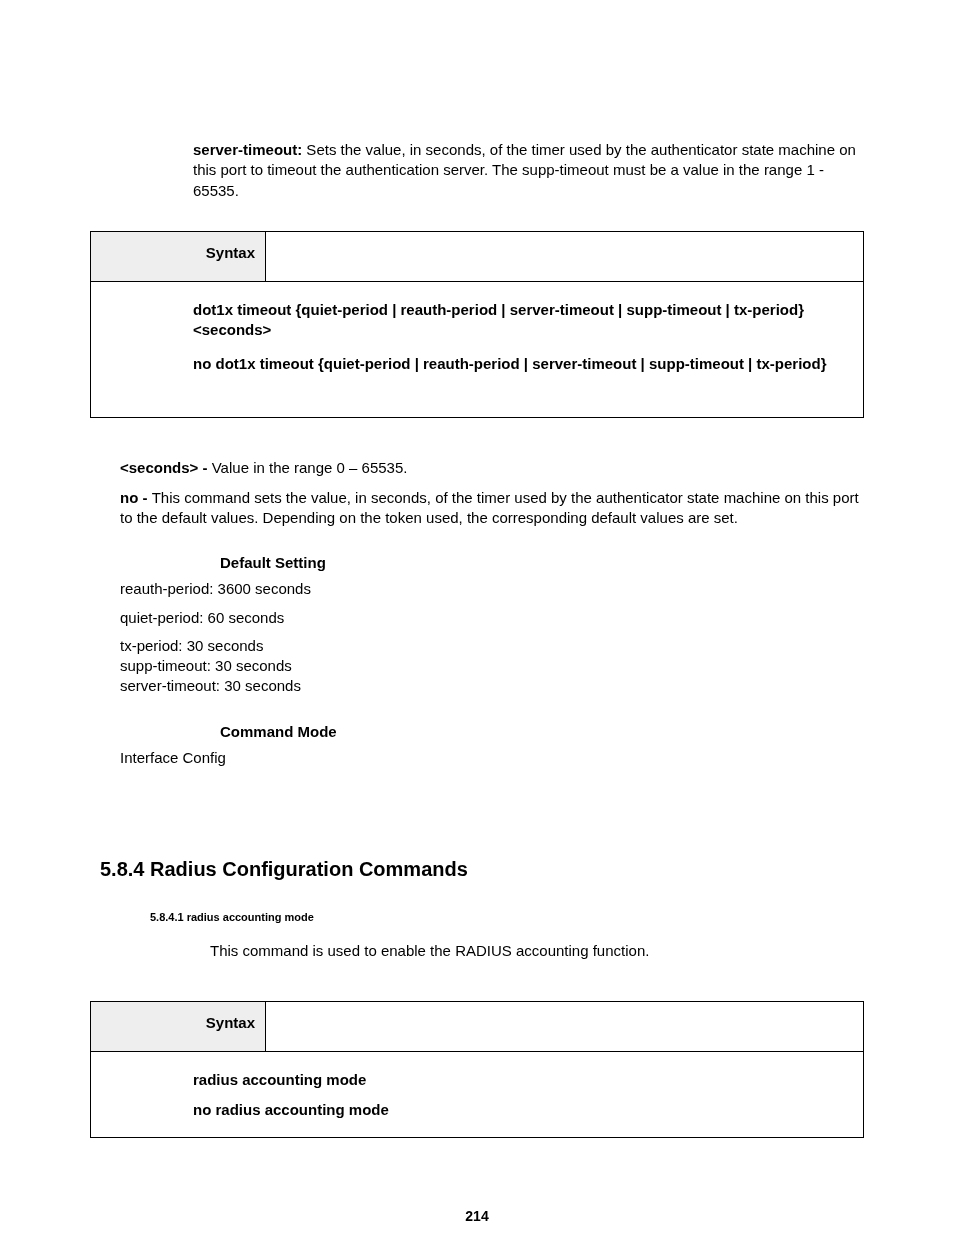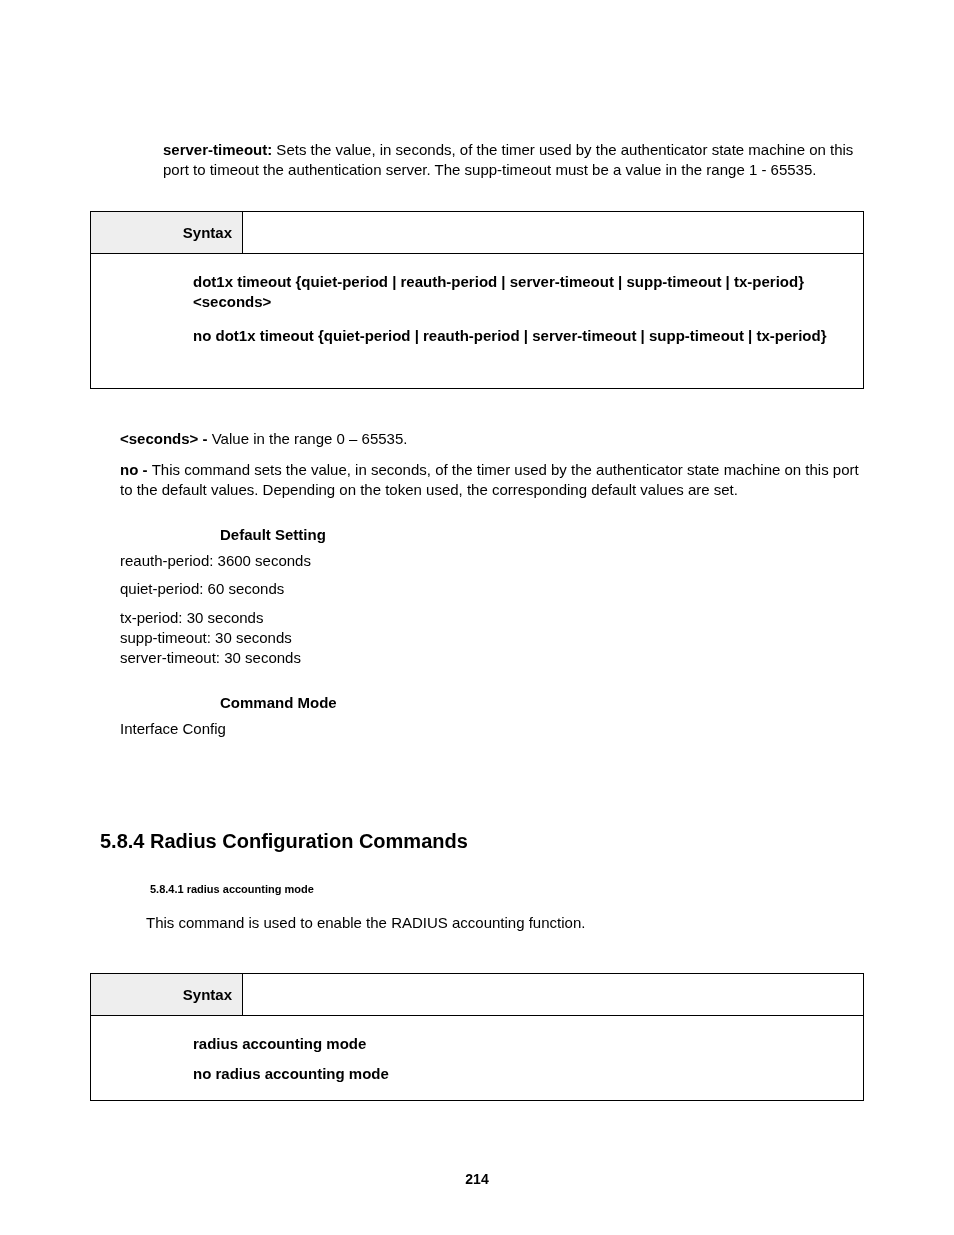--- a/index.html
+++ b/index.html
@@ -9,37 +9,37 @@
     font-family: Arial, Helvetica, sans-serif;
     font-size: 15px;
     color: #000;
     width: 954px;
   }
   .page {
     padding: 140px 90px 60px 90px;
     box-sizing: border-box;
   }
   .indent-para {
-    margin-left: 73px;
+    margin-left: 103px;
     line-height: 1.35;
     margin-bottom: 30px;
   }
   .bold { font-weight: bold; }
   .syntax-box {
     border: 1px solid #000;
     margin-top: 10px;
     margin-bottom: 40px;
   }
   .syntax-header {
     display: inline-block;
     border-right: 1px solid #000;
     border-bottom: 1px solid #000;
     background: #eee;
-    padding: 12px 10px 12px 0;
-    width: 152px;
+    padding: 12px 10px 20px 0;
+    width: 175px;
     text-align: right;
     font-weight: bold;
     box-sizing: border-box;
   }
   .syntax-body {
     border-top: 1px solid #000;
     margin-top: -1px;
     padding: 12px 10px 28px 102px;
     font-weight: bold;
     line-height: 1.35;
@@ -73,21 +73,21 @@
     margin-bottom: 30px;
     margin-left: 10px;
   }
   h3.subsection-title {
     font-size: 11px;
     font-weight: bold;
     margin-left: 60px;
     margin-bottom: 18px;
   }
   .subsection-body {
-    margin-left: 56px;
+    margin-left: 120px;
     line-height: 1.35;
   }
   .page-number {
     text-align: center;
     font-weight: bold;
     font-size: 14px;
     margin-top: 70px;
   }
 </style>
 </head>

